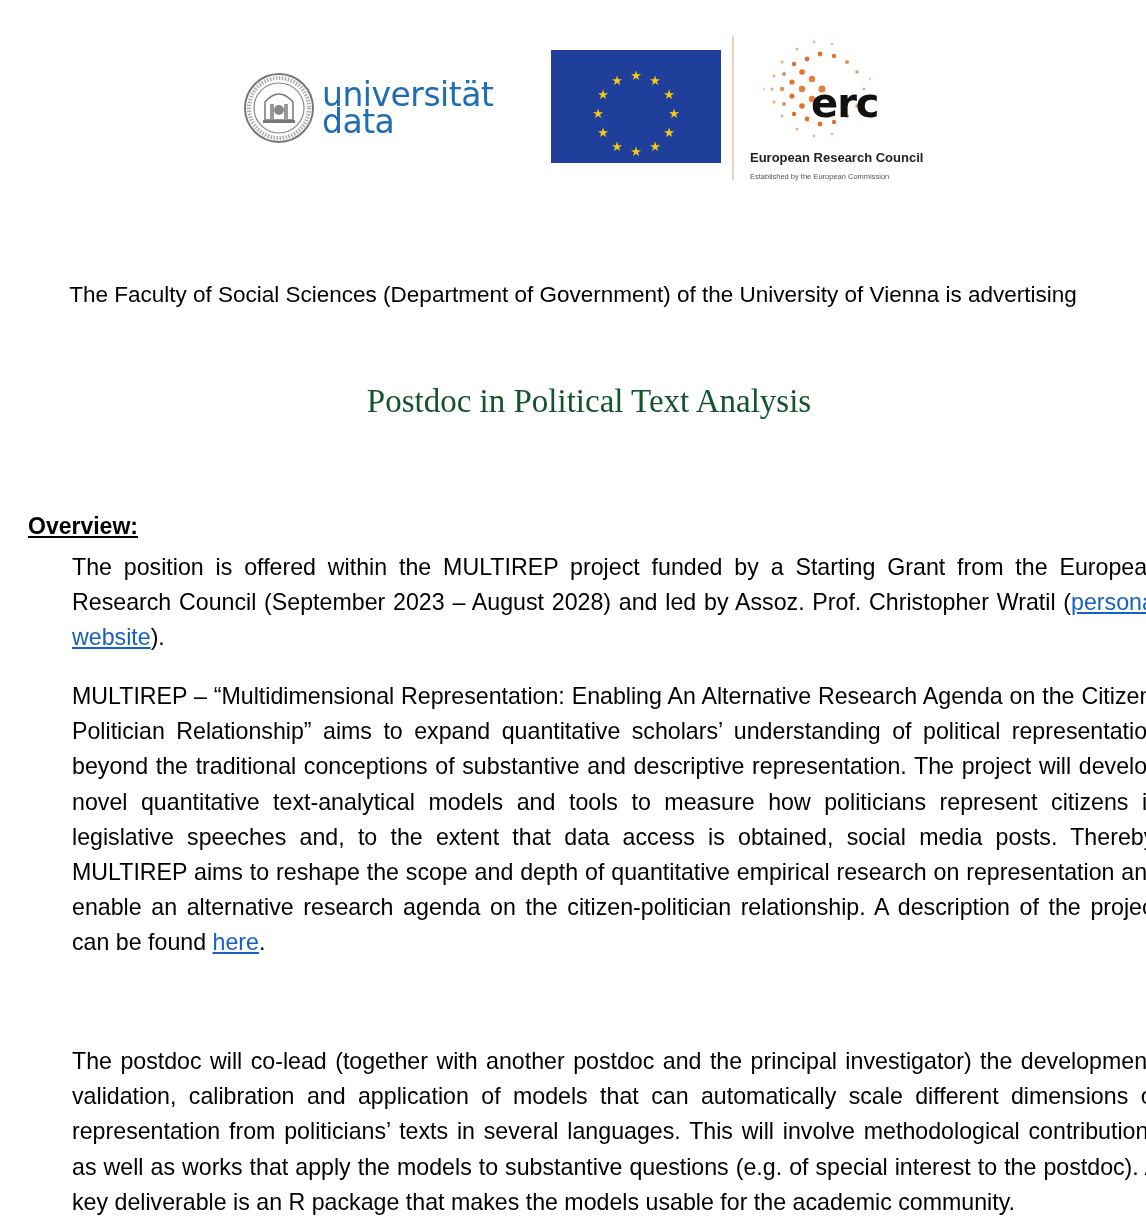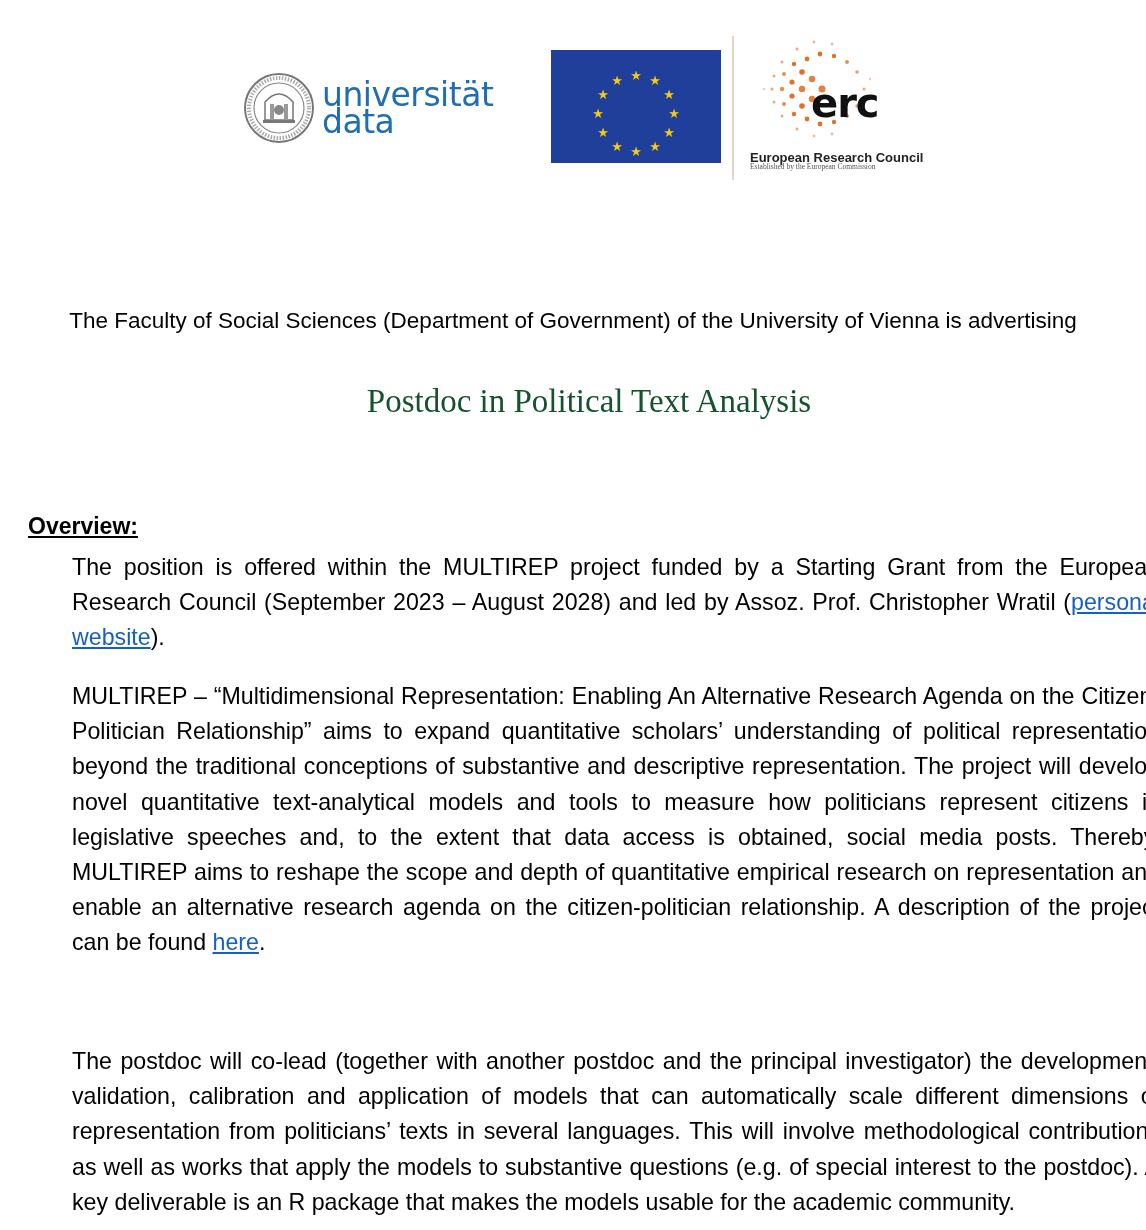--- a/index.html
+++ b/index.html
@@ -19,25 +19,25 @@
     background: #1f3f9a;
   }
   .divider { position: absolute; left: 732px; top: 36px; width: 2px; height: 144px; background: #e8d3c0; }
   .erc { position: absolute; left: 748px; top: 30px; width: 190px; height: 160px; }
   .erc-dots { position: absolute; left: 4px; top: 4px; width: 135px; height: 110px; }
   .erc-word {
     position: absolute; left: 63px; top: 38px; font-size: 40px; font-weight: bold;
     color: #111; font-family: "DejaVu Sans", sans-serif; letter-spacing: -1px; margin-top: 12px;
   }
   .erc-name { position: absolute; left: 2px; top: 120px; font-size: 13px; font-weight: bold; color: #222; white-space: nowrap; }
-  .erc-sub { position: absolute; left: 2px; top: 132px; font-size: 7.5px; color: #555; white-space: nowrap; font-family: Liberation Serif, serif; }
+  .erc-sub { position: absolute; left: 2px; top: 142px; font-size: 7.5px; color: #555; white-space: nowrap; }
 
   .intro {
     position: absolute; left: 40px; top: 278px; width: 1066px; text-align: center;
-    font-family: "Liberation Sans", sans-serif; font-size: 22.5px; line-height: 34px; margin-top: 26px;
+    font-family: "Liberation Sans", sans-serif; font-size: 22.5px; line-height: 34px;
   }
   .title {
     position: absolute; left: 0; top: 383px; width: 1146px; text-align: center;
     font-size: 33px; color: #14532d; font-family: Liberation Serif, serif; margin-left: 16px;
   }
   .section-heading {
     position: absolute; left: 28px; top: 481px; font-size: 23px; font-weight: bold;
     text-decoration: underline;
     margin-top: 32px;
   }

